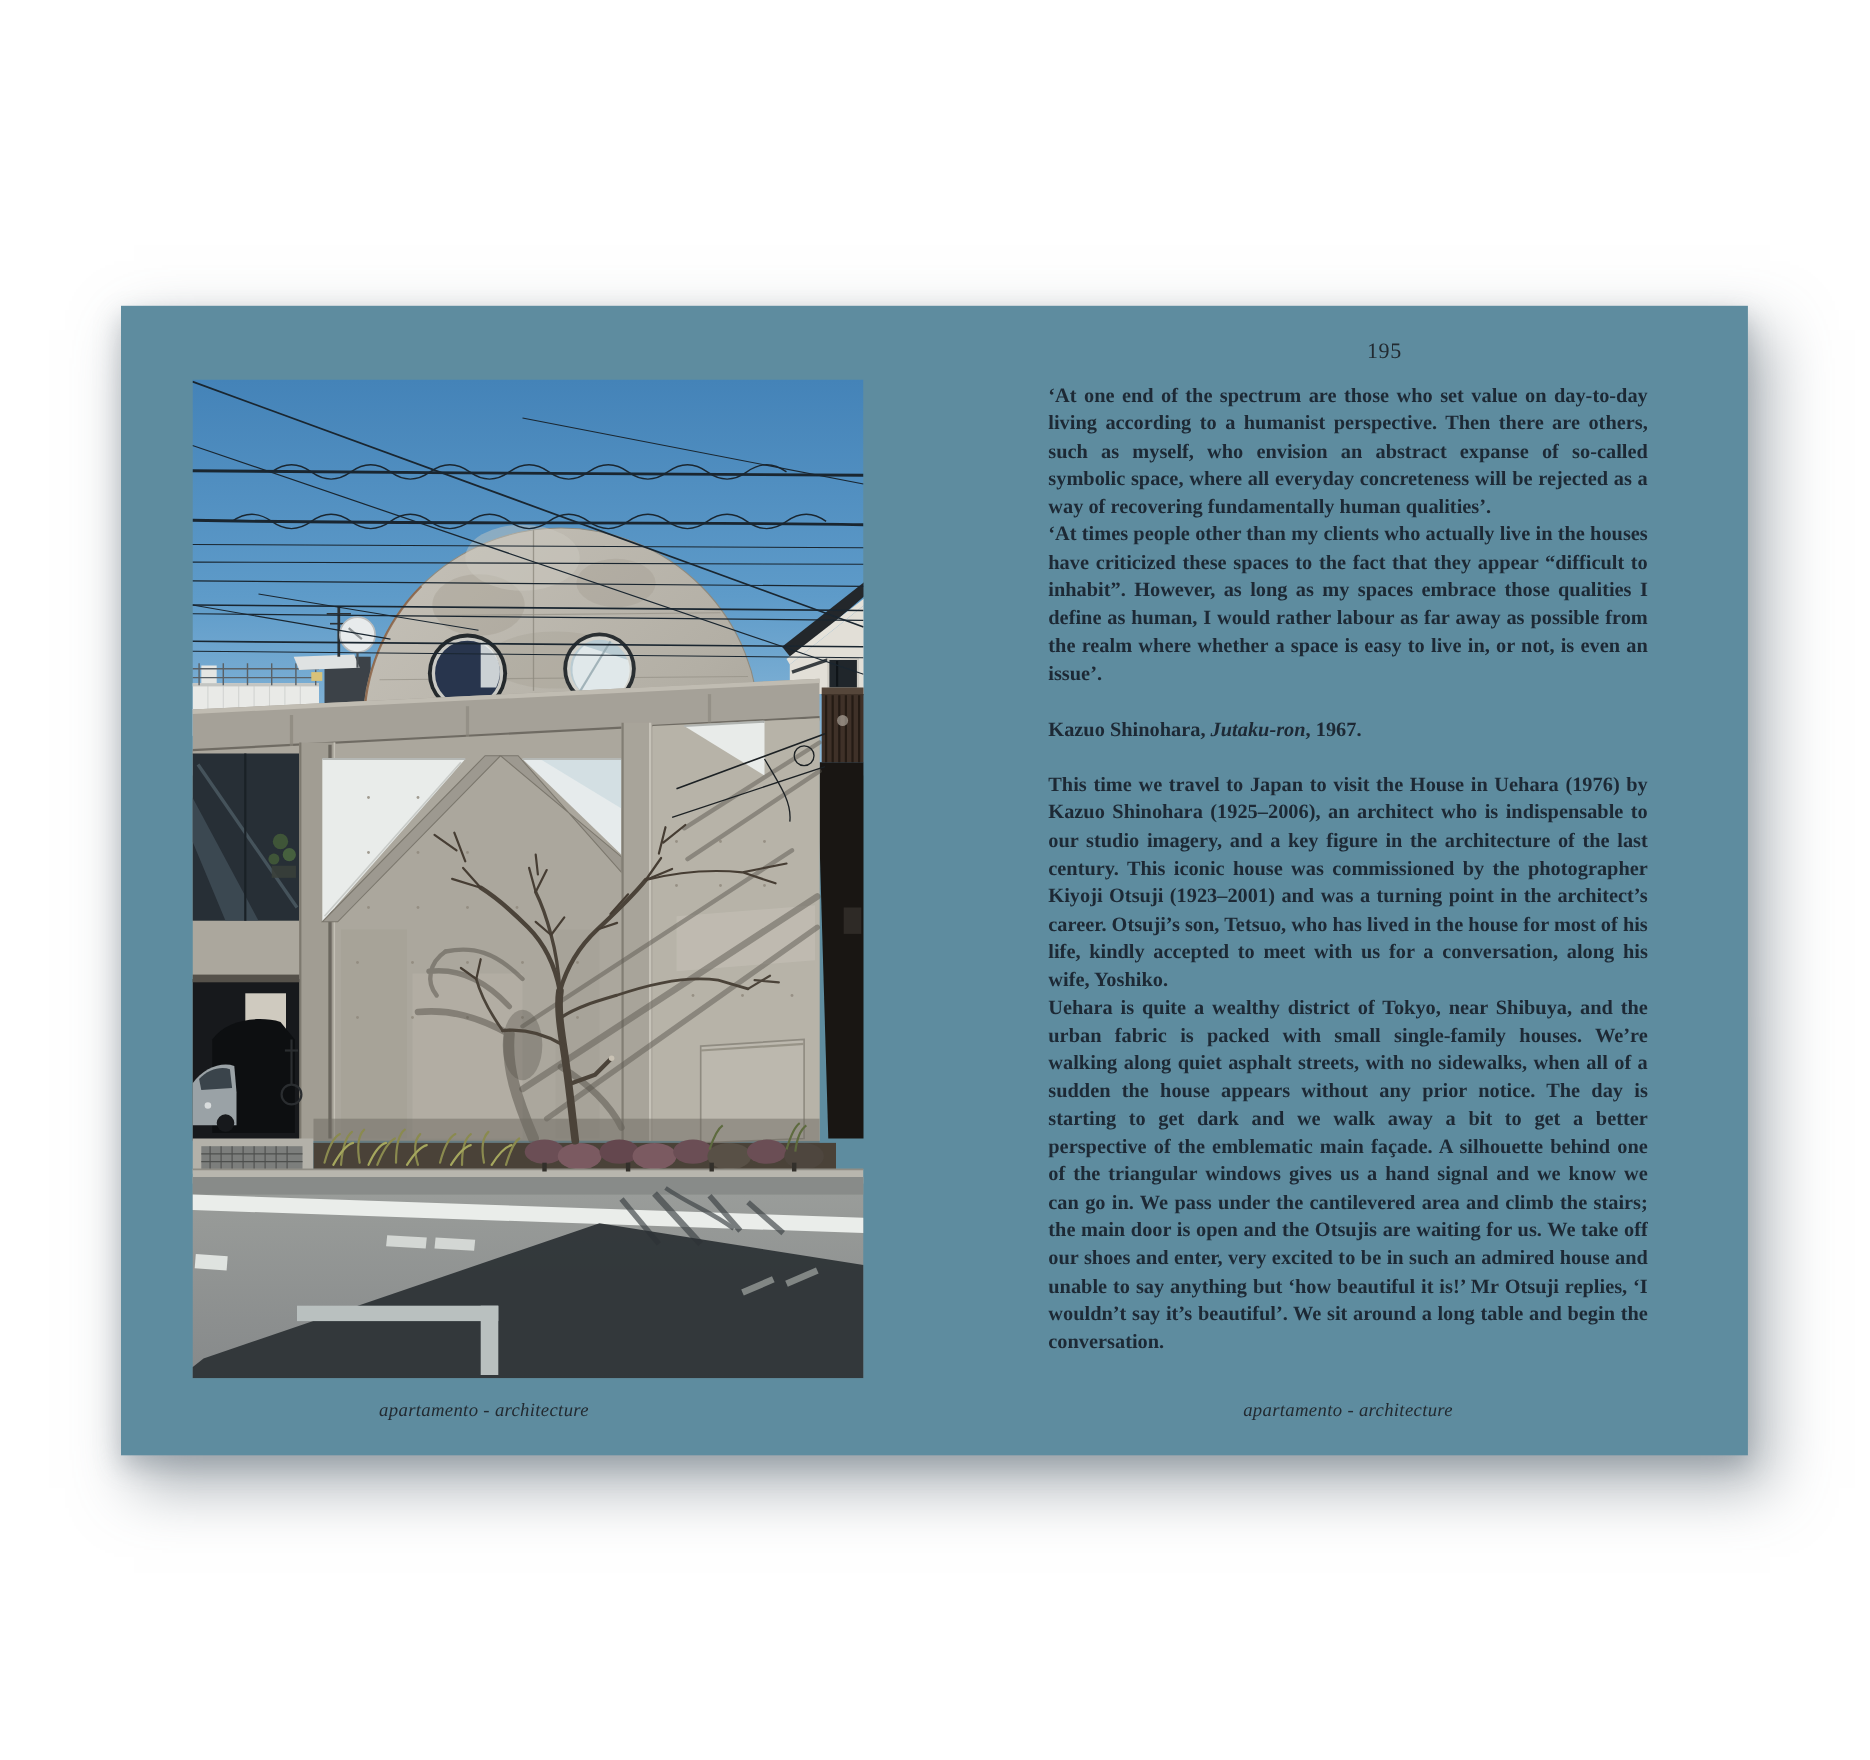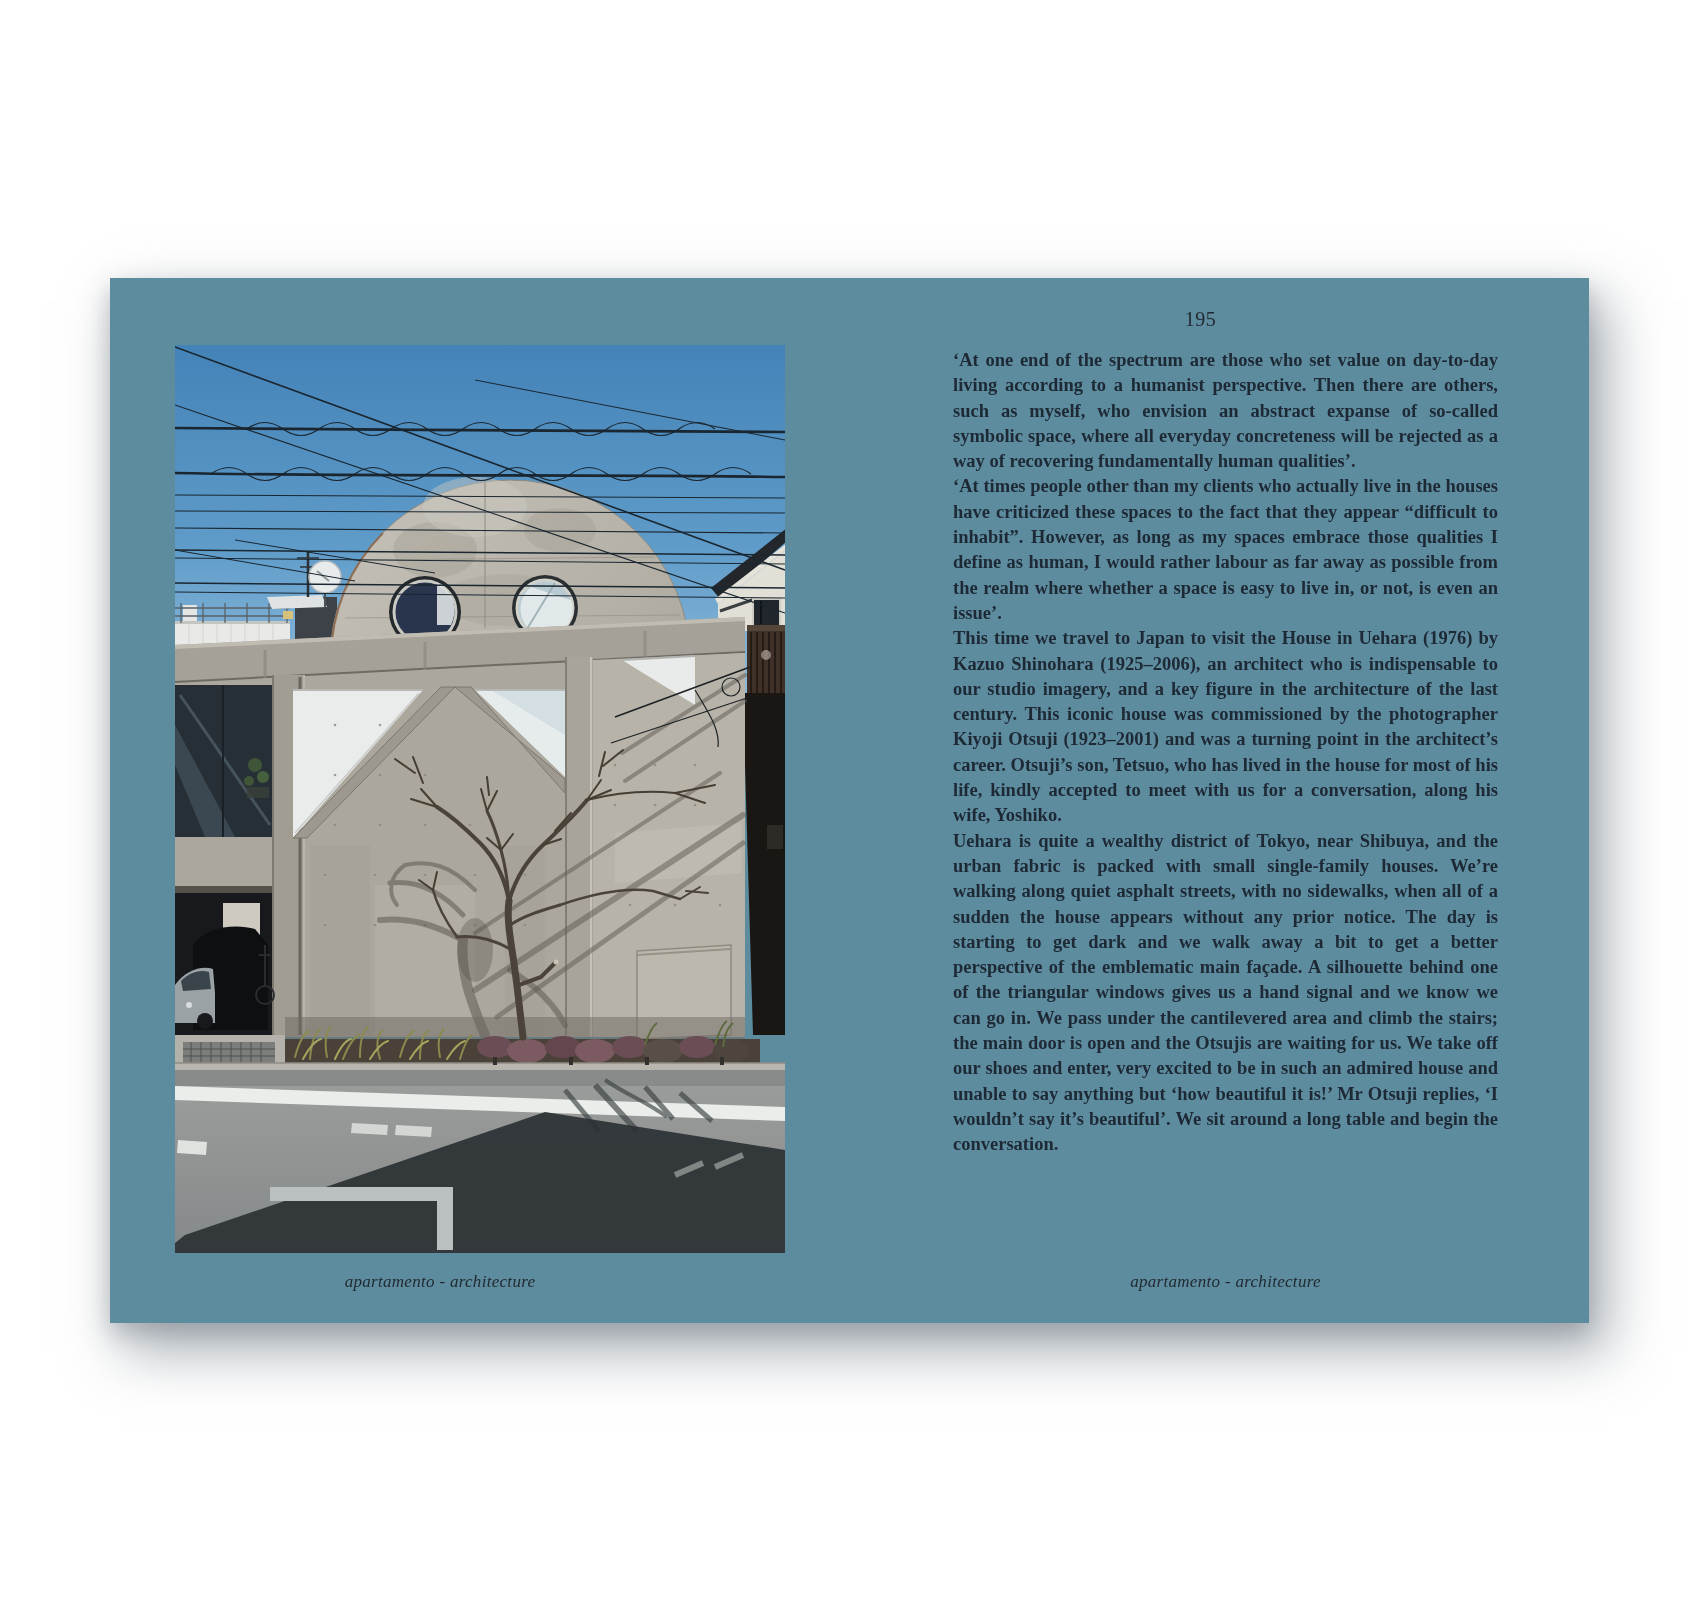--- a/index.html
+++ b/index.html
@@ -10,21 +10,21 @@
   .abs{position:absolute;font-family:Liberation Serif, serif;}
   .serif{font-family:"Liberation Serif",serif;color:#222A31;}
   .pageno{font-size:20px;letter-spacing:.5px;text-align:center;}
   .footerline{font-size:17px;letter-spacing:.3px;text-align:center;font-style:italic;}
   .photo-frame{left:65px;top:67px;width:610px;height:908px;}
   .photo-frame svg{display:block;width:610px;height:908px;}
   .pageno-left{left:65px;top:30px;width:610px;}
   .footer-left{left:20px;top:994px;width:620px;}
   .textcol{left:843px;top:70px;width:545px;color:#1D2935;
            font-weight:700;font-size:18.5px;line-height:25.3px;letter-spacing:0px;}
-  .pageno-right{left:818px;top:30px;width:545px;}
+  .pageno-right{left:876px;top:30px;width:545px;}
   .footer-right{left:843px;top:994px;width:545px;}
   .para{margin:0;text-align:justify;}
   .attribution{margin:25.3px 0;text-align:left;}
   .attribution em{font-style:italic;}
 </style>
 </head>
 <body>
 
 <div id="canvas">
   <div class="spread">
@@ -411,20 +411,23 @@
 
     <div class="abs serif footerline footer-left">apartamento - architecture</div>
 
     <div class="abs serif pageno pageno-right">195</div>
 
     <div class="abs textcol">
       <div>
           <p class="para">‘At one end of the spectrum are those who set value on day-to-day living according to a humanist perspective. Then there are others, such as myself, who envision an abstract expanse of so-called symbolic space, where all everyday concreteness will be rejected as a way of recovering fundamentally human qualities’.</p>
           <p class="para">‘At times people other than my clients who actually live in the houses have criticized these spaces to the fact that they appear “difficult to inhabit”. However, as long as my spaces embrace those qualities I define as human, I would rather labour as far away as possible from the realm where whether a space is easy to live in, or not, is even an issue’.</p>
         </div>
+      <p class="para attribution">
+        <span>Kazuo Shinohara, </span><em>Jutaku-ron</em><span>, 1967.</span>
+      </p>
       <div>
           <p class="para">This time we travel to Japan to visit the House in Uehara (1976) by Kazuo Shinohara (1925–2006), an architect who is indispensable to our studio imagery, and a key figure in the architecture of the last century. This iconic house was commissioned by the photographer Kiyoji Otsuji (1923–2001) and was a turning point in the architect’s career. Otsuji’s son, Tetsuo, who has lived in the house for most of his life, kindly accepted to meet with us for a conversation, along his wife, Yoshiko.</p>
           <p class="para">Uehara is quite a wealthy district of Tokyo, near Shibuya, and the urban fabric is packed with small single-family houses. We’re walking along quiet asphalt streets, with no sidewalks, when all of a sudden the house appears without any prior notice. The day is starting to get dark and we walk away a bit to get a better perspective of the emblematic main façade. A silhouette behind one of the triangular windows gives us a hand signal and we know we can go in. We pass under the cantilevered area and climb the stairs; the main door is open and the Otsujis are waiting for us. We take off our shoes and enter, very excited to be in such an admired house and unable to say anything but ‘how beautiful it is!’ Mr Otsuji replies, ‘I wouldn’t say it’s beautiful’. We sit around a long table and begin the conversation.</p>
         </div>
     </div>
 
     <div class="abs serif footerline footer-right">apartamento - architecture</div>
   </div>
 </div>
 

